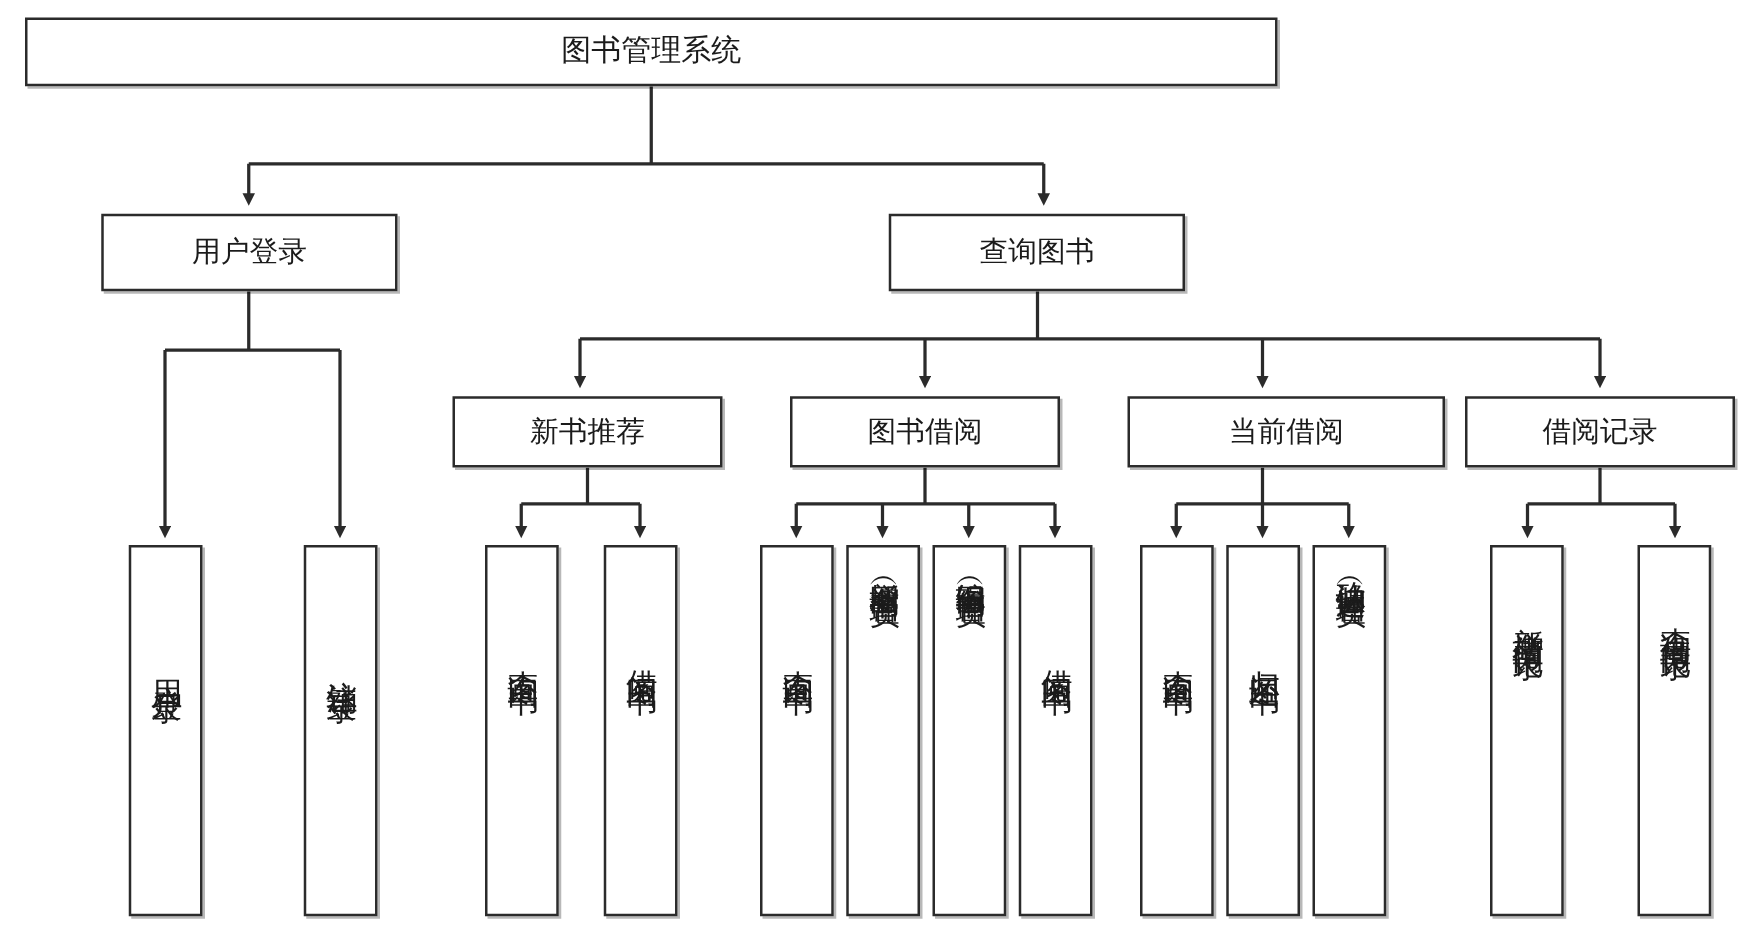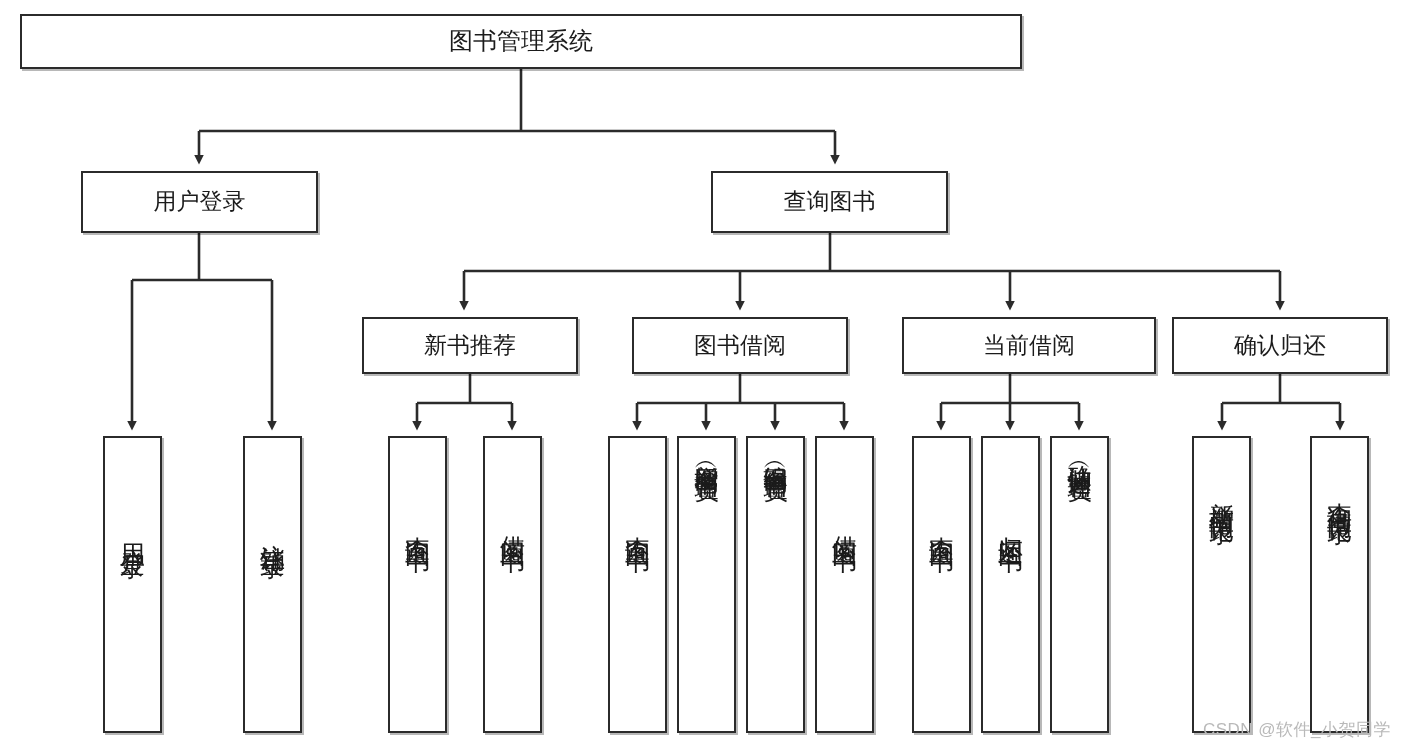--- a/index.html
+++ b/index.html
@@ -96,21 +96,21 @@
   <div class="node horiz shadowed" style="left:362px;top:317px;width:216px;height:57px;">
     <span class="lbl">新书推荐</span>
   </div>
   <div class="node horiz shadowed" style="left:632px;top:317px;width:216px;height:57px;">
     <span class="lbl">图书借阅</span>
   </div>
   <div class="node horiz shadowed" style="left:902px;top:317px;width:254px;height:57px;">
     <span class="lbl">当前借阅</span>
   </div>
   <div class="node horiz shadowed" style="left:1172px;top:317px;width:216px;height:57px;">
-    <span class="lbl">确认归还</span>
+    <span class="lbl">借阅记录</span>
   </div>
 
   <div class="node vert shadowed" style="left:103px;top:436px;width:59px;height:297px;padding-top:86px;">
     <span class="lbl">用户登录</span>
   </div>
   <div class="node vert shadowed" style="left:243px;top:436px;width:59px;height:297px;padding-top:86px;">
     <span class="lbl">注销登录</span>
   </div>
 
   <div class="node vert shadowed" style="left:388px;top:436px;width:59px;height:297px;padding-top:78px;">
@@ -143,14 +143,13 @@
     <span class="lbl">确认归还（管理员）</span>
   </div>
 
   <div class="node vert shadowed" style="left:1192px;top:436px;width:59px;height:297px;padding-top:44px;">
     <span class="lbl">新增借阅记录</span>
   </div>
   <div class="node vert shadowed" style="left:1310px;top:436px;width:59px;height:297px;padding-top:44px;">
     <span class="lbl">查询借阅记录</span>
   </div>
 
-  <div id="watermark">CSDN @软件_小贺同学</div>
 </div>
 
 </body></html>

